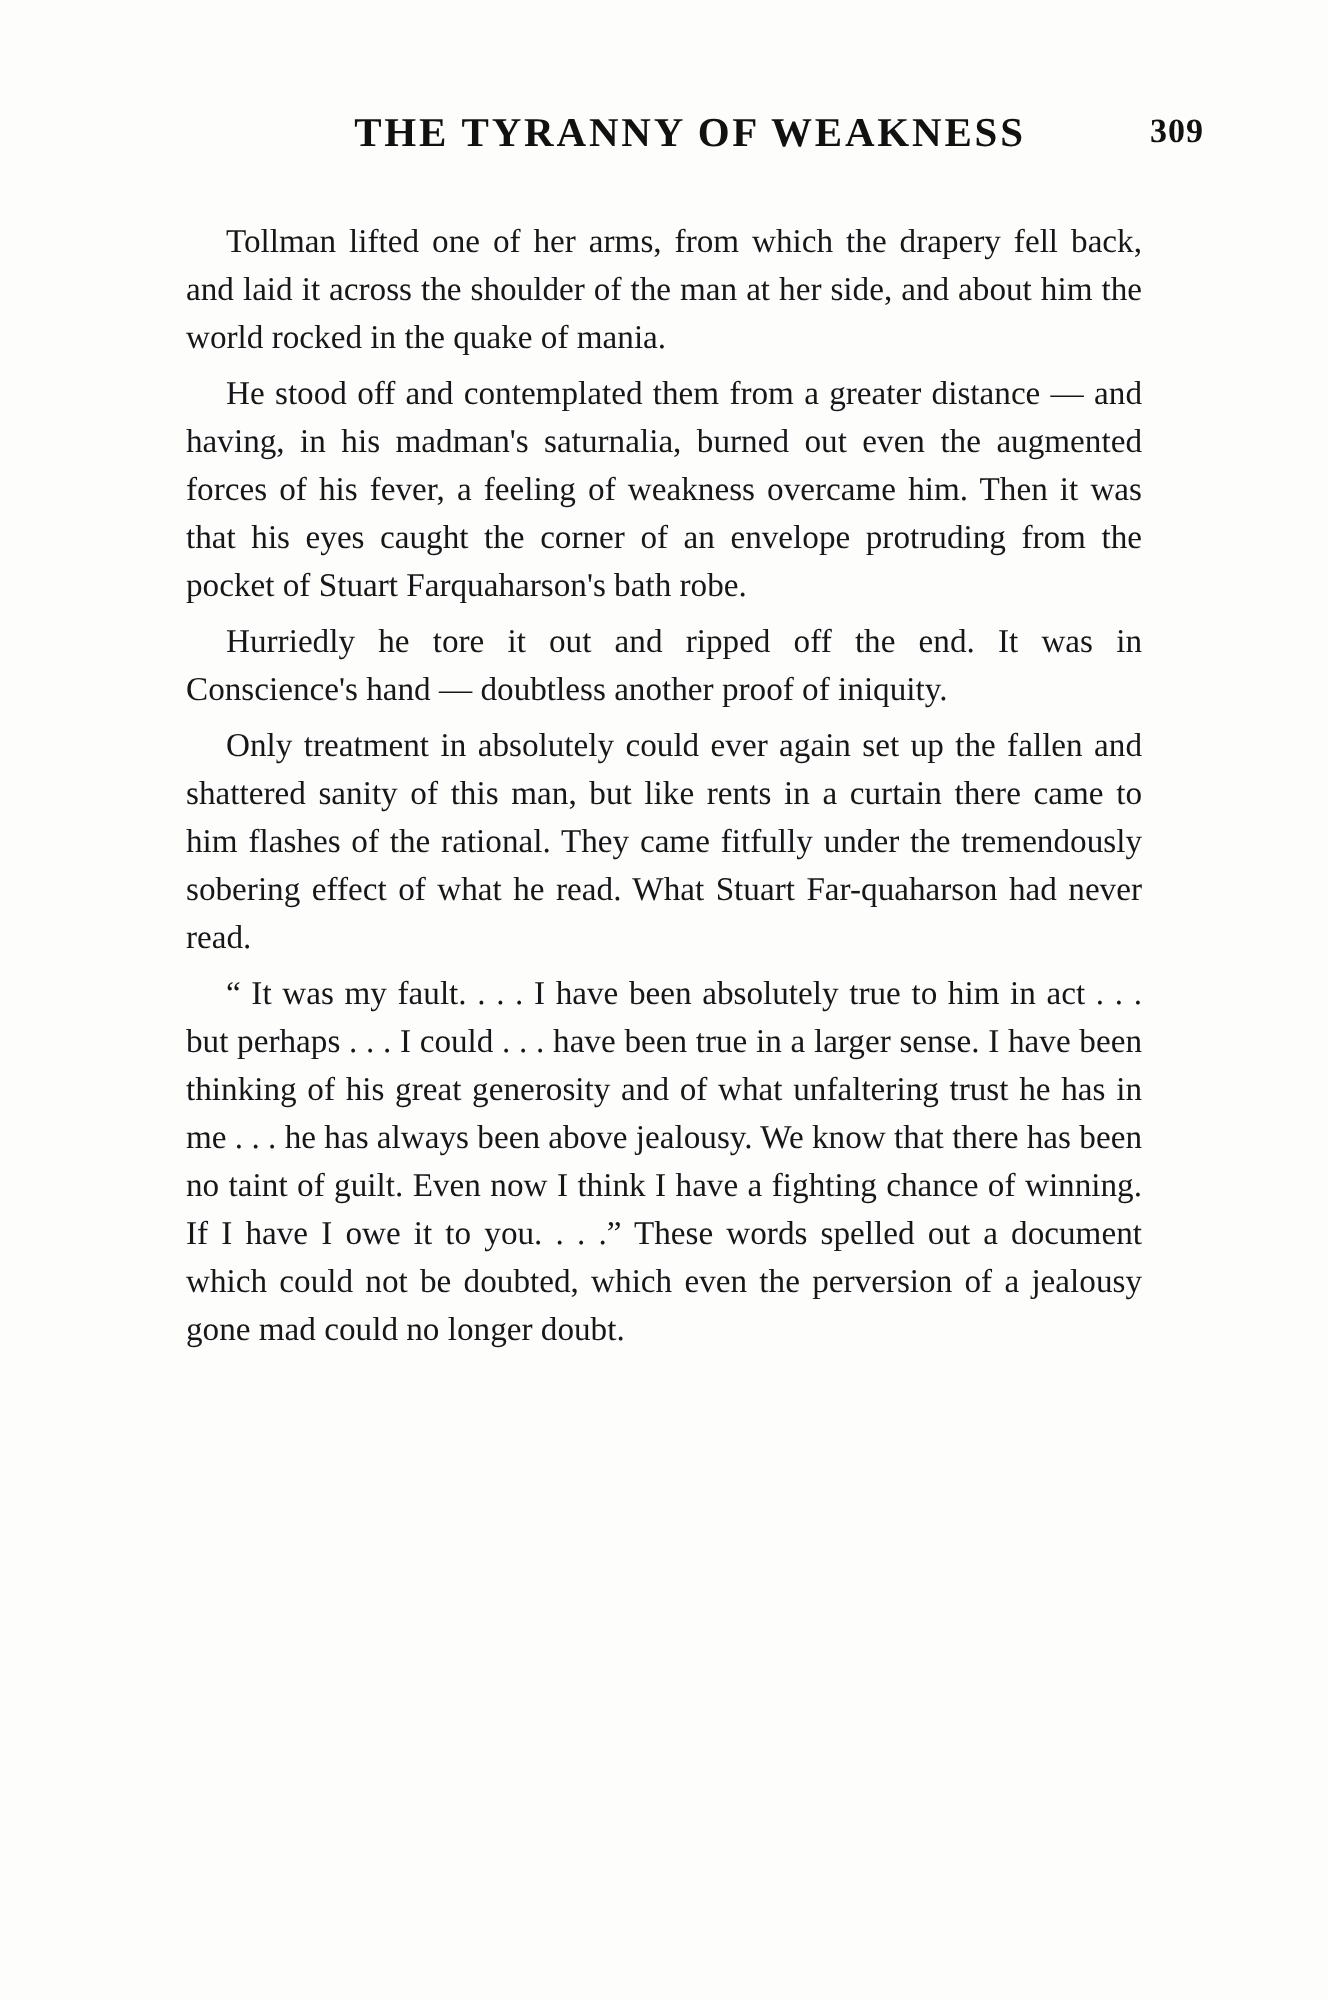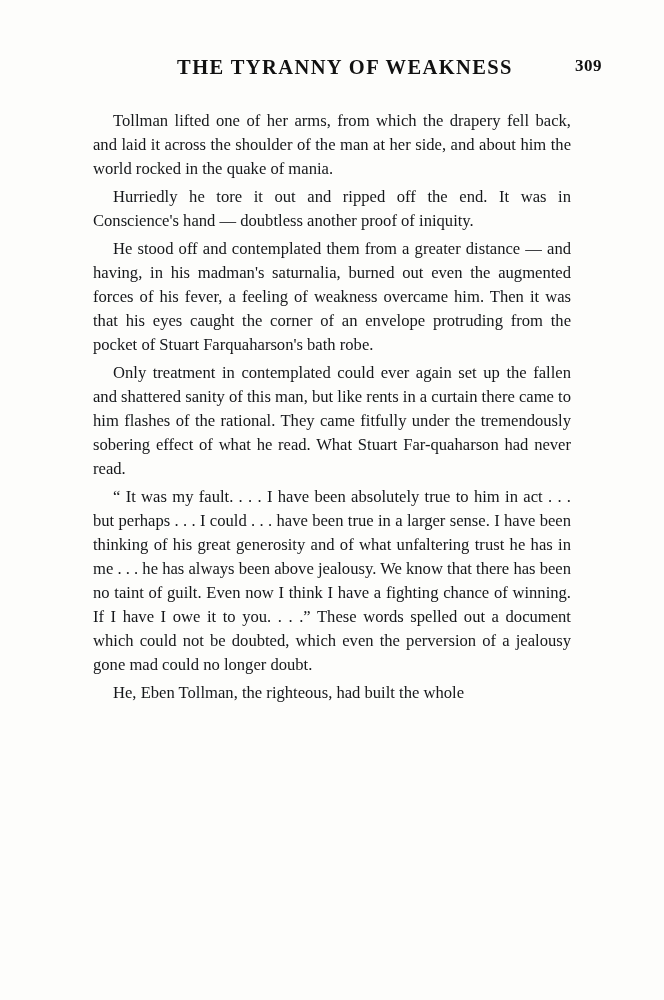--- a/index.html
+++ b/index.html
@@ -72,20 +72,19 @@
 
 <div class="page">
 
   <div class="header">
     <div class="running-title">THE TYRANNY OF WEAKNESS</div>
     <div class="page-number">309</div>
   </div>
 
   <div class="body-text">
     <p class="indent">Tollman lifted one of her arms, from which the drapery fell back, and laid it across the shoulder of the man at her side, and about him the world rocked in the quake of mania.</p>
+    <p class="indent">He stood off and contemplated them from a greater distance — and having, in his madman's saturnalia, burned out even the augmented forces of his fever, a feeling of weakness overcame him.  Then it was that his eyes caught the corner of an envelope protruding from the pocket of Stuart Farquaharson's bath robe.</p>
     <p class="indent">Hurriedly he tore it out and ripped off the end.  It was in Conscience's hand — doubtless another proof of iniquity.</p>
-    <p class="indent">He stood off and contemplated them from a greater distance — and having, in his madman's saturnalia, burned out even the augmented forces of his fever, a feeling of weakness overcame him.  Then it was that his eyes caught the corner of an envelope protruding from the pocket of Stuart Farquaharson's bath robe.</p>
-    <p class="indent">Only treatment in contemplated could ever again set up the fallen and shattered sanity of this man, but like rents in a curtain there came to him flashes of the rational.  They came fitfully under the tremendously sobering effect of what he read.  What Stuart Far-quaharson had never read.</p>
+    <p class="indent">Only treatment in absolutely could ever again set up the fallen and shattered sanity of this man, but like rents in a curtain there came to him flashes of the rational.  They came fitfully under the tremendously sobering effect of what he read.  What Stuart Far-quaharson had never read.</p>
     <p class="indent">“ It was my fault. . . . I have been absolutely true to him in act . . . but perhaps . . . I could . . . have been true in a larger sense.  I have been thinking of his great generosity and of what unfaltering trust he has in me . . . he has always been above jealousy. We know that there has been no taint of guilt.  Even now I think I have a fighting chance of winning.  If I have I owe it to you. . . .”  These words spelled out a document which could not be doubted, which even the perversion of a jealousy gone mad could no longer doubt.</p>
-    <p class="indent">He, Eben Tollman, the righteous, had built the whole</p>
   </div>
 
 </div>
 
 </body></html>

